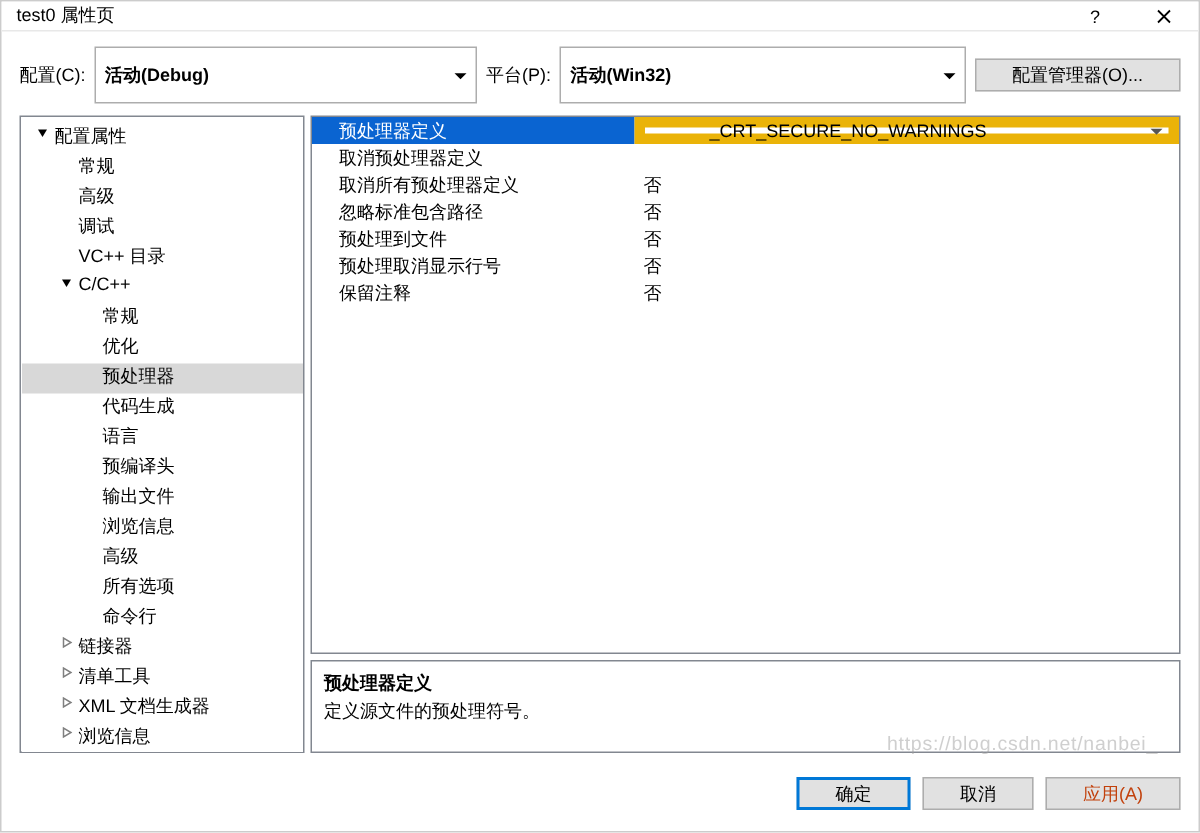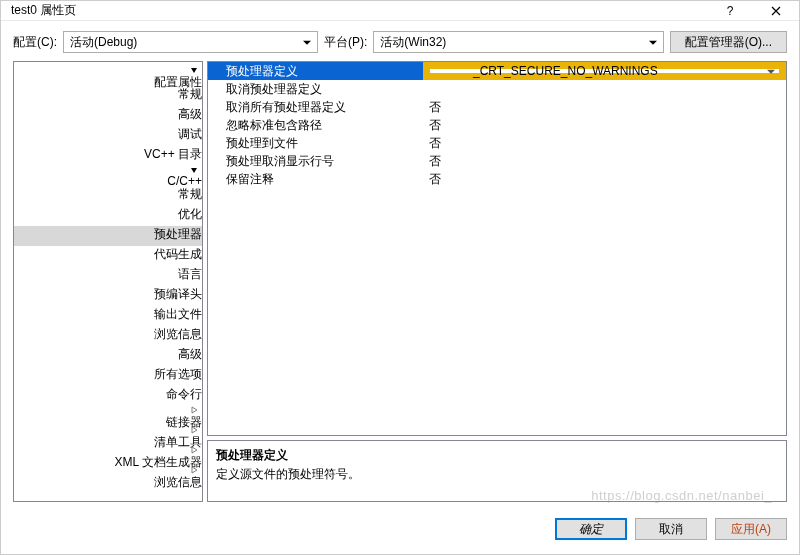--- a/index.html
+++ b/index.html
@@ -3,42 +3,42 @@
 <meta charset="utf-8">
 <style>
 * { margin: 0; padding: 0; box-sizing: border-box; font-family: "Microsoft YaHei", "Segoe UI", sans-serif; font-size: 12px; }
 body { background: #fff; width: 800px; height: 555px; display: flex; flex-direction: column; border: 1px solid #ccc; }
 .titlebar { height: 20px; display: flex; align-items: center; padding-left: 10px; background: #fff; border-bottom: 1px solid #e8e8e8; }
 .titlebar-title { flex: 1; }
 .titlebar-btn { width: 46px; height: 32px; display: flex; align-items: center; justify-content: center; cursor: default; }
 .titlebar-btn svg { width: 10px; height: 10px; }
 .config-row { display: flex; align-items: center; padding: 10px 12px 8px 12px; gap: 6px; }
 .config-label { white-space: nowrap; }
-.select { flex: 1; height: 22px; border: 1px solid #adadad; background: #fff; padding: 0 36px 0 6px; position: relative; display: flex; align-items: center; }
+.select { flex: 1; height: 38px; border: 1px solid #adadad; background: #fff; padding: 0 36px 0 6px; position: relative; display: flex; align-items: center; font-weight: bold; }
 .select::after { content: ""; position: absolute; right: 6px; top: 50%; transform: translateY(-30%); border-left: 4px solid transparent; border-right: 4px solid transparent; border-top: 4px solid #000; }
-.btn { height: 22px; border: 1px solid #adadad; background: #e1e1e1; padding: 0 14px; display: flex; align-items: center; justify-content: center; cursor: default; }
+.btn { height: 22px; border: 1px solid #adadad; background: #e1e1e1; padding: 0 24px; display: flex; align-items: center; justify-content: center; cursor: default; }
 .main { flex: 1; display: flex; padding: 0 12px 8px 12px; gap: 4px; min-height: 0; }
 .tree { width: 190px; border: 1px solid #828790; background: #fff; overflow-y: auto; padding: 4px 0; }
-.tree-item { display: flex; align-items: flex-end; height: 20px; cursor: default; white-space: nowrap; flex-direction: column; }
+.tree-item { display: flex; align-items: flex-start; height: 20px; cursor: default; white-space: nowrap; }
 .tree-item.selected { background: #d8d8d8; }
 .tree-caret { width: 12px; height: 12px; display: inline-flex; align-items: center; justify-content: center; margin-right: 2px; }
 .right-pane { flex: 1; display: flex; flex-direction: column; gap: 4px; min-height: 0; }
 .prop-grid { flex: 1; border: 1px solid #828790; background: #fff; display: flex; flex-direction: column; overflow: hidden; }
 .prop-row { display: flex; height: 18px; align-items: center; }
 .prop-row.selected .prop-name { background: #0a64d1; color: #fff; }
 .prop-name { width: 215px; padding-left: 18px; height: 100%; display: flex; align-items: center; }
 .prop-val { flex: 1; padding-left: 6px; height: 100%; display: flex; align-items: center; }
 .prop-row.selected .prop-val { position: relative; }
 .prop-row.selected .prop-val::after { content: ""; position: absolute; right: 4px; top: 50%; transform: translateY(-30%); border-left: 4px solid transparent; border-right: 4px solid transparent; border-top: 4px solid #555; }
 .prop-row.selected .prop-val { border: 7px solid #eab308; font-weight: normal; padding-left: 43px; }
 .desc-box { border: 1px solid #828790; background: #fff; padding: 6px 8px; height: 62px; }
 .desc-title { font-weight: bold; margin-bottom: 2px; }
 .button-row { display: flex; justify-content: flex-end; gap: 8px; padding: 8px 12px 14px 12px; }
 .button-row .btn { min-width: 72px; }
-.btn.primary { border: 2px solid #0078d7; background: #e1e1e1; font-style: italic; }
+.btn.primary { border: 2px solid #0078d7; background: #e1e1e1; }
 .btn.disabled { color: #c2410c; }
 .watermark { position: absolute; right: 28px; bottom: 52px; color: rgba(160,160,160,0.5); font-size: 13px; pointer-events: none; letter-spacing: 0.5px; }
 </style>
 </head>
 <body>
 
 <div class="titlebar">
   <div class="titlebar-title">test0 属性页</div>
   <div class="titlebar-btn">
     <span>?</span>

